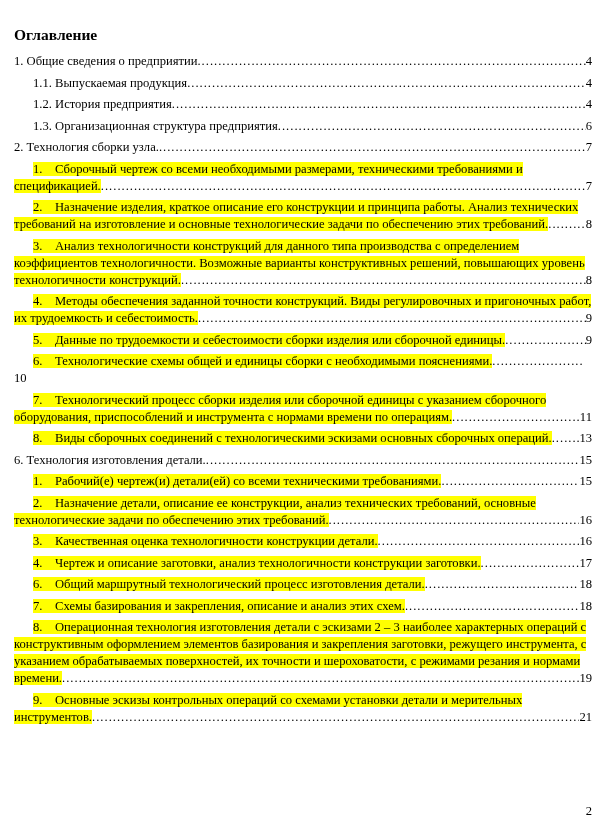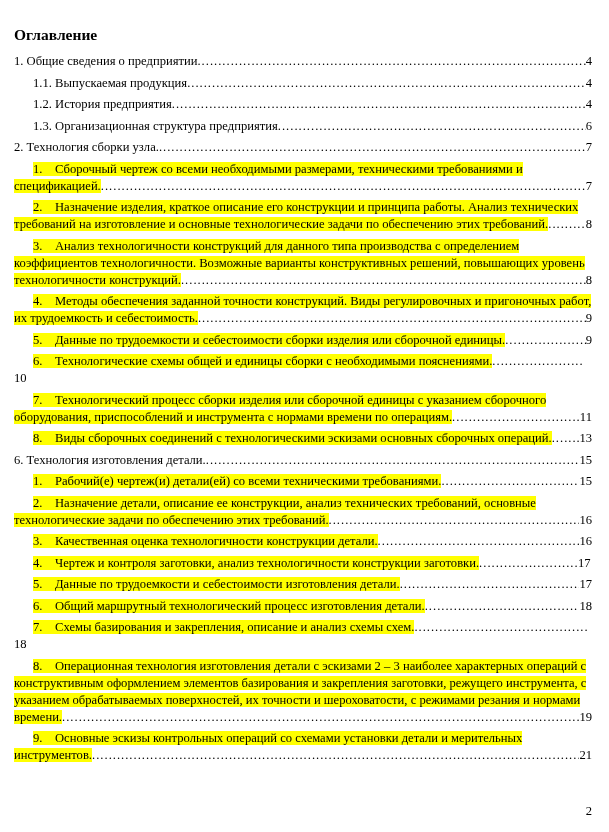--- a/index.html
+++ b/index.html
@@ -91,27 +91,26 @@
 
 
     <div class="entry lvl1"><span class="txt">6. Технология изготовления детали.</span><span class="leader" style="width: 373.641px;"></span><span class="pg">15</span></div>
 
     <div class="entry item"><span class="hl"><span class="inum">1.</span><span>Рабочий(е) чертеж(и) детали(ей) со всеми техническими требованиями.</span></span><span class="leader" style="width: 138.031px;"></span><span class="pg">15</span></div>
 
     <div class="entry item"><span class="hl"><span class="inum">2.</span><span>Назначение детали, описание ее конструкции, анализ технических требований, основные технологические задачи по обеспечению этих требований.</span></span><span class="leader" style="width: 250.844px;"></span><span class="pg">16</span></div>
 
     <div class="entry item"><span class="hl"><span class="inum">3.</span><span>Качественная оценка технологичности конструкции детали.</span></span><span class="leader" style="width: 201.797px;"></span><span class="pg">16</span></div>
 
-    <div class="entry item"><span class="hl"><span class="inum">4.</span><span>Чертеж и контроля заготовки, анализ технологичности конструкции заготовки.</span></span><span class="leader" style="width: 98.8125px;"></span><span class="pg">17</span></div>
+    <div class="entry item"><span class="hl"><span class="inum">4.</span><span>Чертеж и описание заготовки, анализ технологичности конструкции заготовки.</span></span><span class="leader" style="width: 98.8125px;"></span><span class="pg">17</span></div>
 
-    <div class="entry item"><span class="hl"><span class="inum">5.</span><span>Данные по трудоемкости и себестоимости изготовления детали.</span></span><span class="leader" style="width: 179.75px;"></span><span class="pg">17</span></div>
 
     <div class="entry item"><span class="hl"><span class="inum">6.</span><span>Общий маршрутный технологический процесс изготовления детали.</span></span><span class="leader" style="width: 154.688px;"></span><span class="pg">18</span></div>
 
-    <div class="entry item"><span class="hl"><span class="inum">7.</span><span>Схемы базирования и закрепления, описание и анализ схемы схем.</span></span><span class="leader" style="width: 174.516px;"></span><span class="pg">18</span></div>
+    <div class="entry item"><span class="hl"><span class="inum">7.</span><span>Схемы базирования и закрепления, описание и анализ этих схем.</span></span><span class="leader" style="width: 174.516px;"></span><span class="pg">18</span></div>
 
     <div class="entry item"><span class="hl"><span class="inum">8.</span><span>Операционная технология изготовления детали с эскизами 2 – 3 наиболее характерных операций с конструктивным оформлением элементов базирования и закрепления заготовки, режущего инструмента, с указанием обрабатываемых поверхностей, их точности и шероховатости, с режимами резания и нормами времени.</span></span><span class="leader" style="width: 517.375px;"></span><span class="pg">19</span></div>
 
     <div class="entry item"><span class="hl"><span class="inum">9.</span><span>Основные эскизы контрольных операций со схемами установки детали и мерительных инструментов.</span></span><span class="leader" style="width: 487.375px;"></span><span class="pg">21</span></div>
 
   </div>
 
   <div class="footer-page">2</div>
 
 </div>

